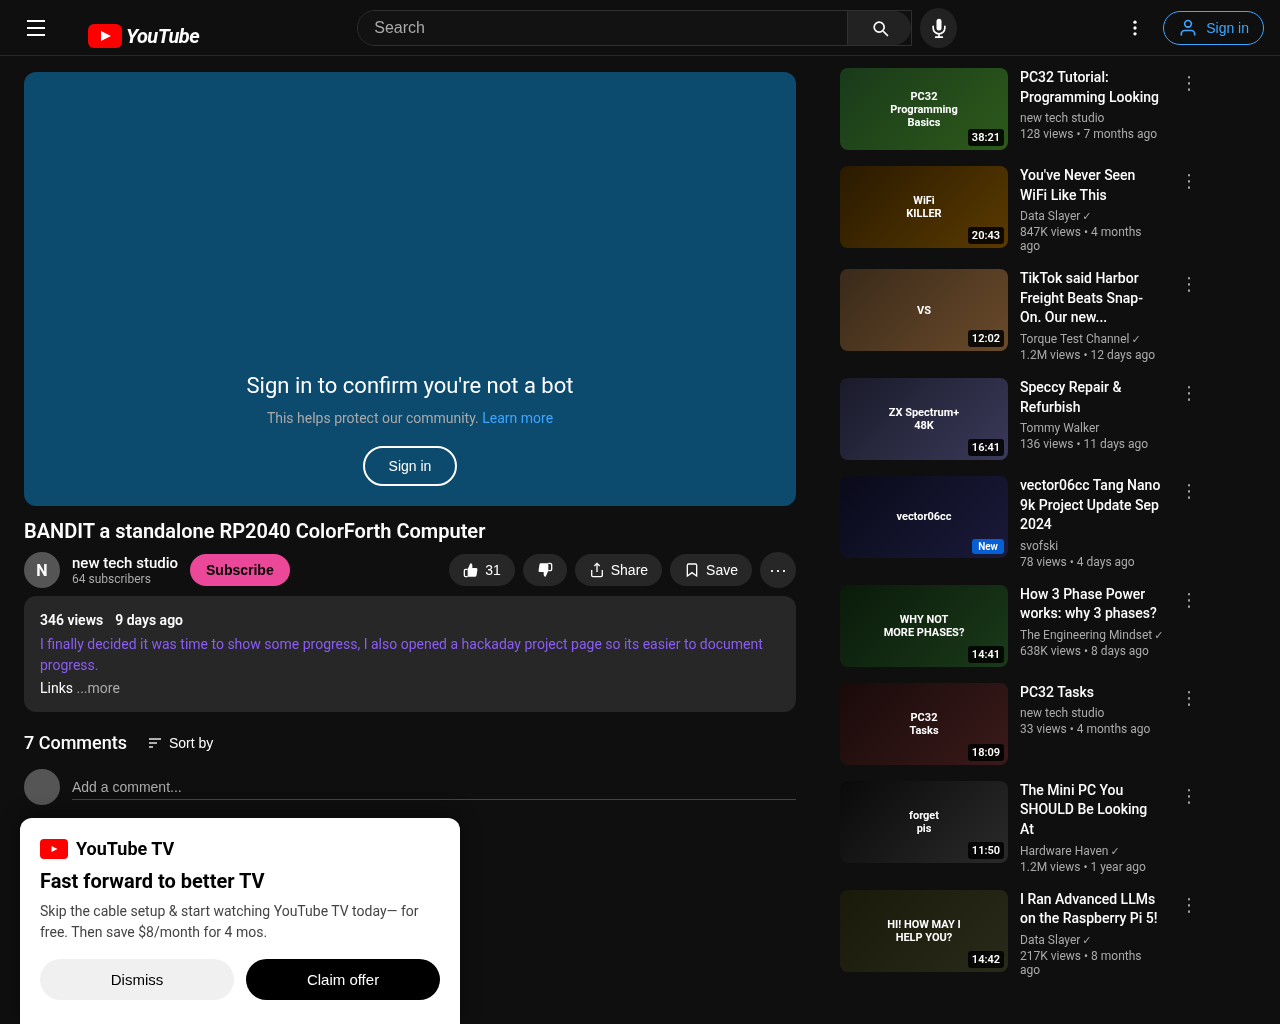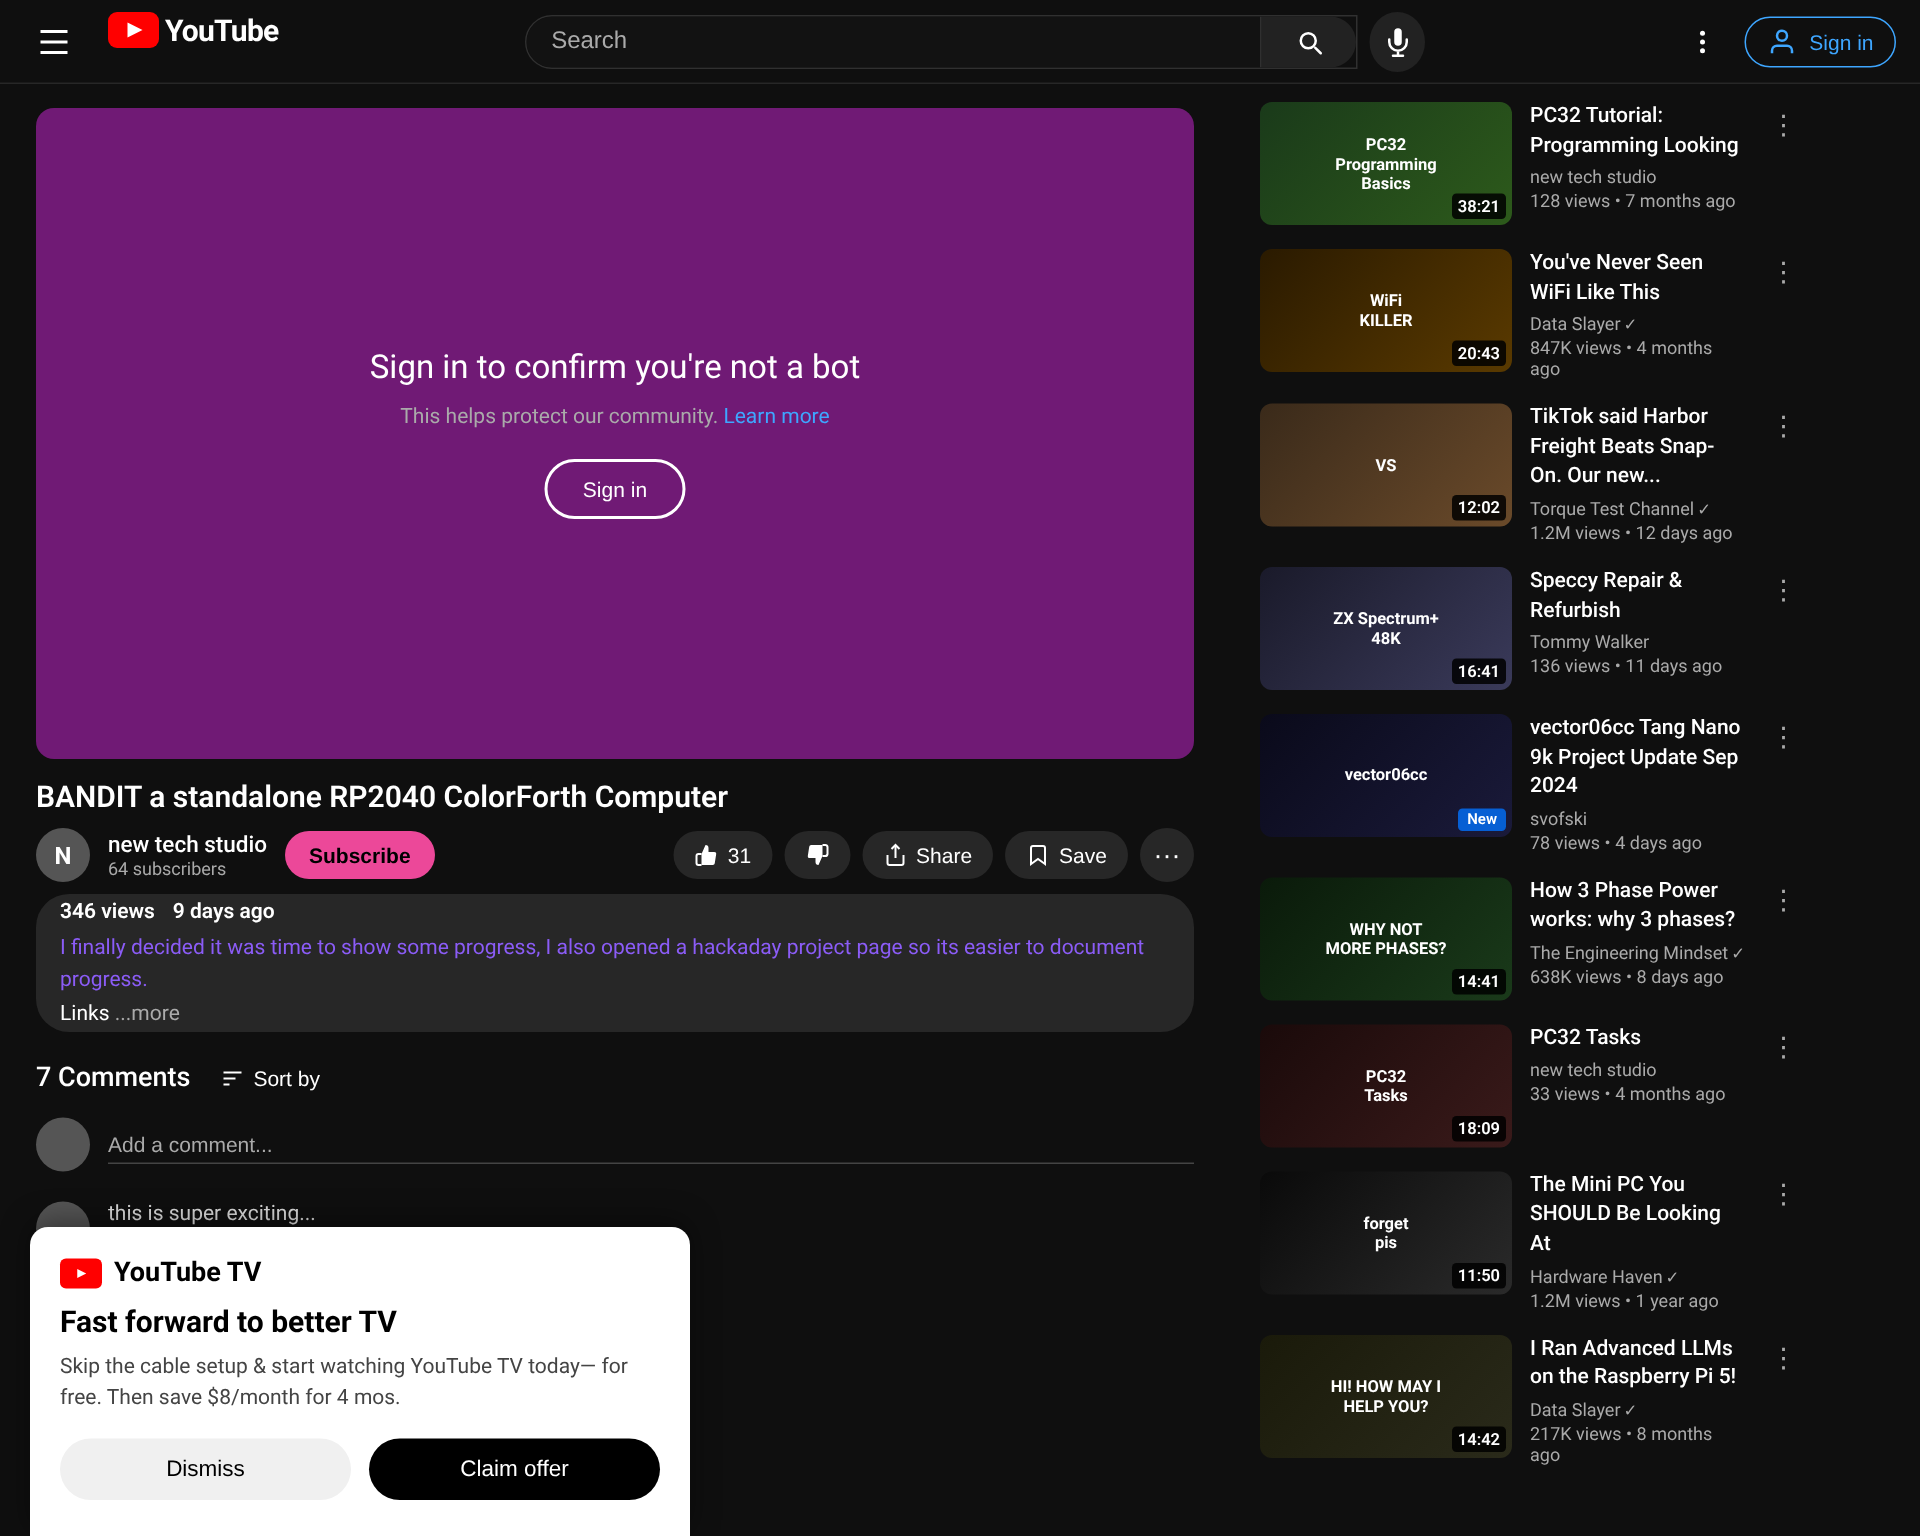--- a/index.html
+++ b/index.html
@@ -4,21 +4,21 @@
   <style>
     * { box-sizing: border-box; margin: 0; padding: 0; }
     body { font-family: Roboto, Arial, sans-serif; background: #0f0f0f; color: #fff; overflow-x: hidden; }
 
     
     .header {
       display: flex; align-items: center; justify-content: space-between;
       background: #0f0f0f; padding: 0 16px; height: 56px;
       position: sticky; top: 0; z-index: 100; border-bottom: 1px solid #272727;
     }
-    .header-left { display: flex; align-items: flex-start; gap: 16px; }
+    .header-left { display: flex; align-items: flex-end; gap: 32px; font-style: italic; }
     .hamburger-icon { display: flex; flex-direction: column; gap: 5px; cursor: pointer; padding: 8px; }
     .hamburger-icon span { display: block; width: 18px; height: 2px; background: #fff; }
     .yt-logo { display: flex; align-items: center; gap: 4px; text-decoration: none; }
     .yt-logo-icon { width: 34px; height: 24px; }
     .yt-logo-text { font-size: 20px; font-weight: 700; color: #fff; letter-spacing: -0.5px; }
 
     .search-area { display: flex; align-items: center; flex: 1; max-width: 600px; margin: 0 40px; }
     .search-form { display: flex; width: 100%; border: 1px solid #303030; border-radius: 40px 0 0 40px; overflow: hidden; }
     .search-input {
       flex: 1; padding: 8px 16px; background: #121212; border: none; outline: none;
@@ -48,22 +48,22 @@
     }
 
     
     .main-layout { display: flex; width: 100%; }
 
     
     .content-area { flex: 1; padding: 16px 24px; max-width: 820px; }
 
     
     .video-player {
-      width: 100%; background: #701a75; border-radius: 12px; overflow: hidden;
-      aspect-ratio: 16/9; position: relative; display: flex; align-items: center; justify-content: center;
+      width: 100%; background: #0c4a6e; border-radius: 12px; overflow: hidden;
+      aspect-ratio: 16/9; position: relative; display: flex; align-items: flex-end; justify-content: center;
     }
     .sign-in-overlay {
       display: flex; flex-direction: column; align-items: center; justify-content: center;
       gap: 12px; text-align: center; padding: 20px;
     }
     .sign-in-overlay h2 { font-size: 22px; font-weight: 400; color: #fff; }
     .sign-in-overlay p { font-size: 14px; color: #aaa; }
     .sign-in-overlay a { color: #3ea6ff; text-decoration: none; }
     .sign-in-btn-overlay {
       padding: 10px 24px; border: 2px solid #fff; border-radius: 20px;
@@ -94,21 +94,21 @@
       background: #272727; border: none; border-radius: 20px; color: #fff;
       font-size: 14px; cursor: pointer;
     }
     .more-btn {
       width: 36px; height: 36px; background: #272727; border: none; border-radius: 50%;
       color: #fff; cursor: pointer; font-size: 18px; display: flex; align-items: center; justify-content: center;
     }
 
     
     .description-box {
-      background: #272727; border-radius: 22px; padding: 4px 16px; margin-top: 5px; font-size: 14px;
+      background: #272727; border-radius: 12px; padding: 16px 16px; margin-top: 5px; font-size: 14px;
     }
     .desc-stats { display: flex; gap: 12px; font-weight: 600; margin-bottom: 6px; font-size: 14px; }
     .desc-text { color: #8b5cf6; line-height: 1.5; }
     .desc-more { color: #aaa; cursor: pointer; }
 
     
     .comments-section { margin-top: 20px; }
     .comments-header { display: flex; align-items: center; gap: 20px; margin-bottom: 16px; }
     .comments-count { font-size: 18px; font-weight: 500; }
     .sort-btn {

